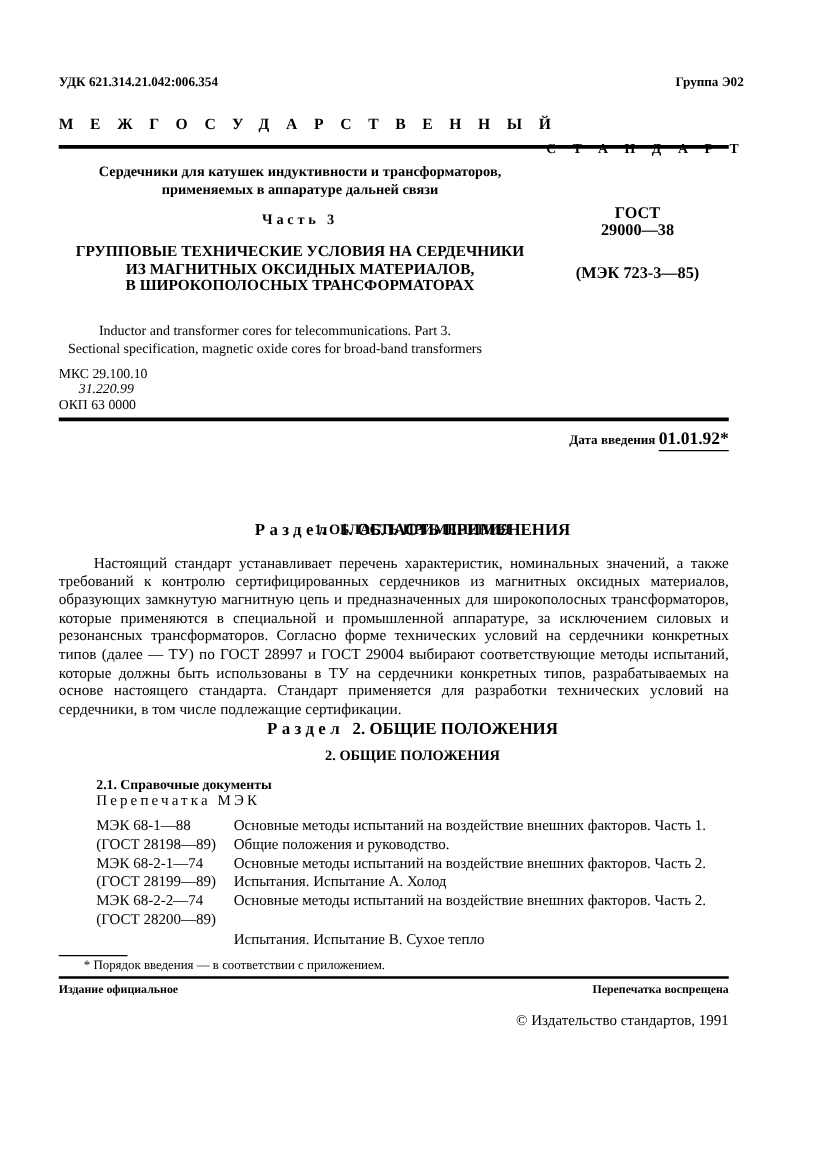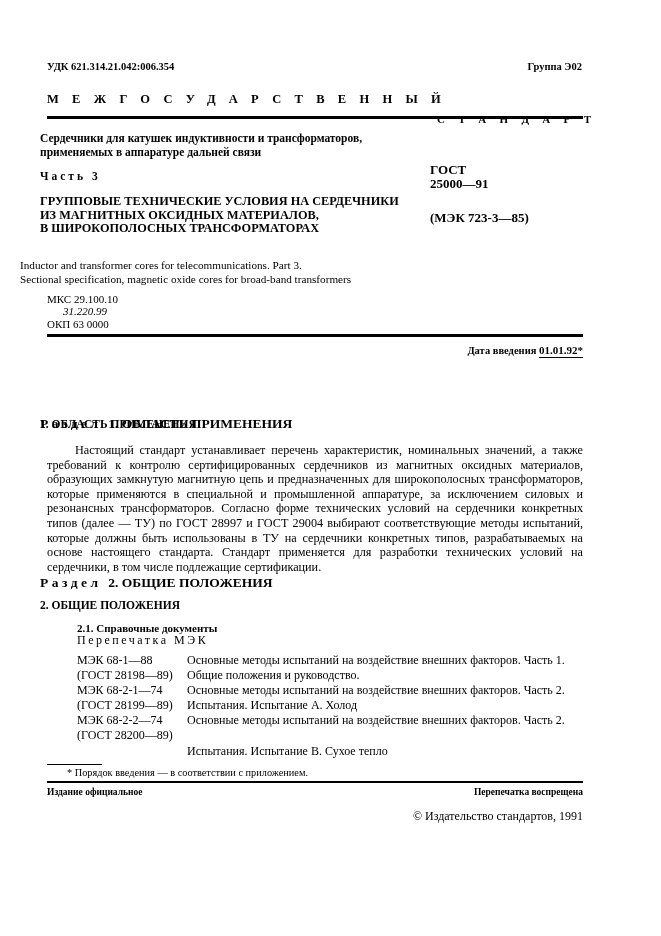--- a/index.html
+++ b/index.html
@@ -1,31 +1,31 @@
 <!DOCTYPE html>
 <html><head>
 <meta charset="utf-8">
 <style>
   html, body { margin:0; padding:0; background:#fff; }
   body { width:661px; height:936px; position:relative; overflow:hidden; color:#000;
          font-family:"Liberation Serif","DejaVu Serif",serif; }
   .abs { position:absolute; }
   .bold { font-weight:bold; }
   .rule { position:absolute; background:#000; }
-  .center { text-align:left; }
+  .center { text-align:center; }
   .body-text { font-size:12.2px; line-height:14.6px; text-align:justify; }
   .ref-row { position:absolute; left:77px; font-size:12px; line-height:14.5px; }
   .ref-code { position:absolute; left:0; width:110px; white-space:nowrap; }
   .ref-desc { position:absolute; left:110px; white-space:nowrap; }
 </style>
 </head>
 <body>
 
 <div class="abs bold" style="left:47px; top:61px; font-size:10.5px;">УДК 621.314.21.042:006.354</div>
-<div class="abs bold" style="right:79px; top:61px; font-size:10.5px; text-align:center;">Группа Э02</div>
+<div class="abs bold" style="right:66px; top:61px; font-size:10.5px; text-align:center;">Группа Э02</div>
 
 <div class="abs bold" style="left:47px; top:92px; font-size:12.5px; letter-spacing:13.3px;">МЕЖГОСУДАРСТВЕННЫЙ</div>
 <div class="abs bold" style="left:437px; top:92px; font-size:11px; letter-spacing:13.3px;margin-top:21px;">СТАНДАРТ</div>
 
 <div class="rule" style="left:47px; top:116px; width:536px; height:3px;"></div>
 
 <div class="abs center bold" style="left:40px; width:400px; top:131px; font-size:11.5px; line-height:14px;">
   <div>Сердечники для катушек индуктивности и трансформаторов,</div>
   <div>применяемых в аппаратуре дальней связи</div>
 </div>
@@ -44,29 +44,29 @@
 </div>
 
 <div class="abs" style="left:47px; top:293px; font-size:11px; line-height:12.3px;">
   <div>МКС 29.100.10</div>
   <div style="padding-left:16px;font-style:italic;">31.220.99</div>
   <div>ОКП 63 0000</div>
 </div>
 
 <div class="abs center bold" style="left:430px; width:160px; top:163px; font-size:13px; line-height:14px;">
   <div>ГОСТ</div>
-  <div>25000—91</div>
+  <div>29000—38</div>
 </div>
 <div class="abs center bold" style="left:430px; width:160px; top:210px; font-size:13px;">(МЭК 723-3—85)</div>
 
 <div class="rule" style="left:47px; top:334px; width:536px; height:3px;"></div>
 
 <div class="abs bold" style="right:78px; top:344px; font-size:10.5px; text-align:right;">
   <span>Дата введения</span>
-  <span style="font-size:11px; border-bottom:1.5px solid #000; padding-bottom:1px;">01.01.92*</span>
+  <span style="font-size:14px; border-bottom:1.5px solid #000; padding-bottom:1px;">01.01.92*</span>
 </div>
 
 <div class="abs center bold" style="left:40px; width:580px; top:416px; font-size:13.5px;">
   <span style="letter-spacing:3.5px;">Раздел</span>&nbsp;
   <span>1. ОБЛАСТЬ ПРИМЕНЕНИЯ</span>
 </div>
 <div class="abs center bold" style="left:40px; width:580px; top:418px; font-size:11.5px;">1. ОБЛАСТЬ ПРИМЕНЕНИЯ</div>
 
 <div class="abs body-text" style="left:47px; width:536px; top:443px; text-indent:28px;">Настоящий стандарт устанавливает перечень характеристик, номинальных значений, а также требований к контролю сертифицированных сердечников из магнитных оксидных материалов, образующих замкнутую магнитную цепь и предназначенных для широкополосных трансформаторов, которые применяются в специальной и промышленной аппаратуре, за исключением силовых и резонансных трансформаторов. Согласно форме технических условий на сердечники конкретных типов (далее — ТУ) по ГОСТ 28997 и ГОСТ 29004 выбирают соответствующие методы испытаний, которые должны быть использованы в ТУ на сердечники конкретных типов, разрабатываемых на основе настоящего стандарта. Стандарт применяется для разработки технических условий на сердечники, в том числе подлежащие сертификации.</div>
 

